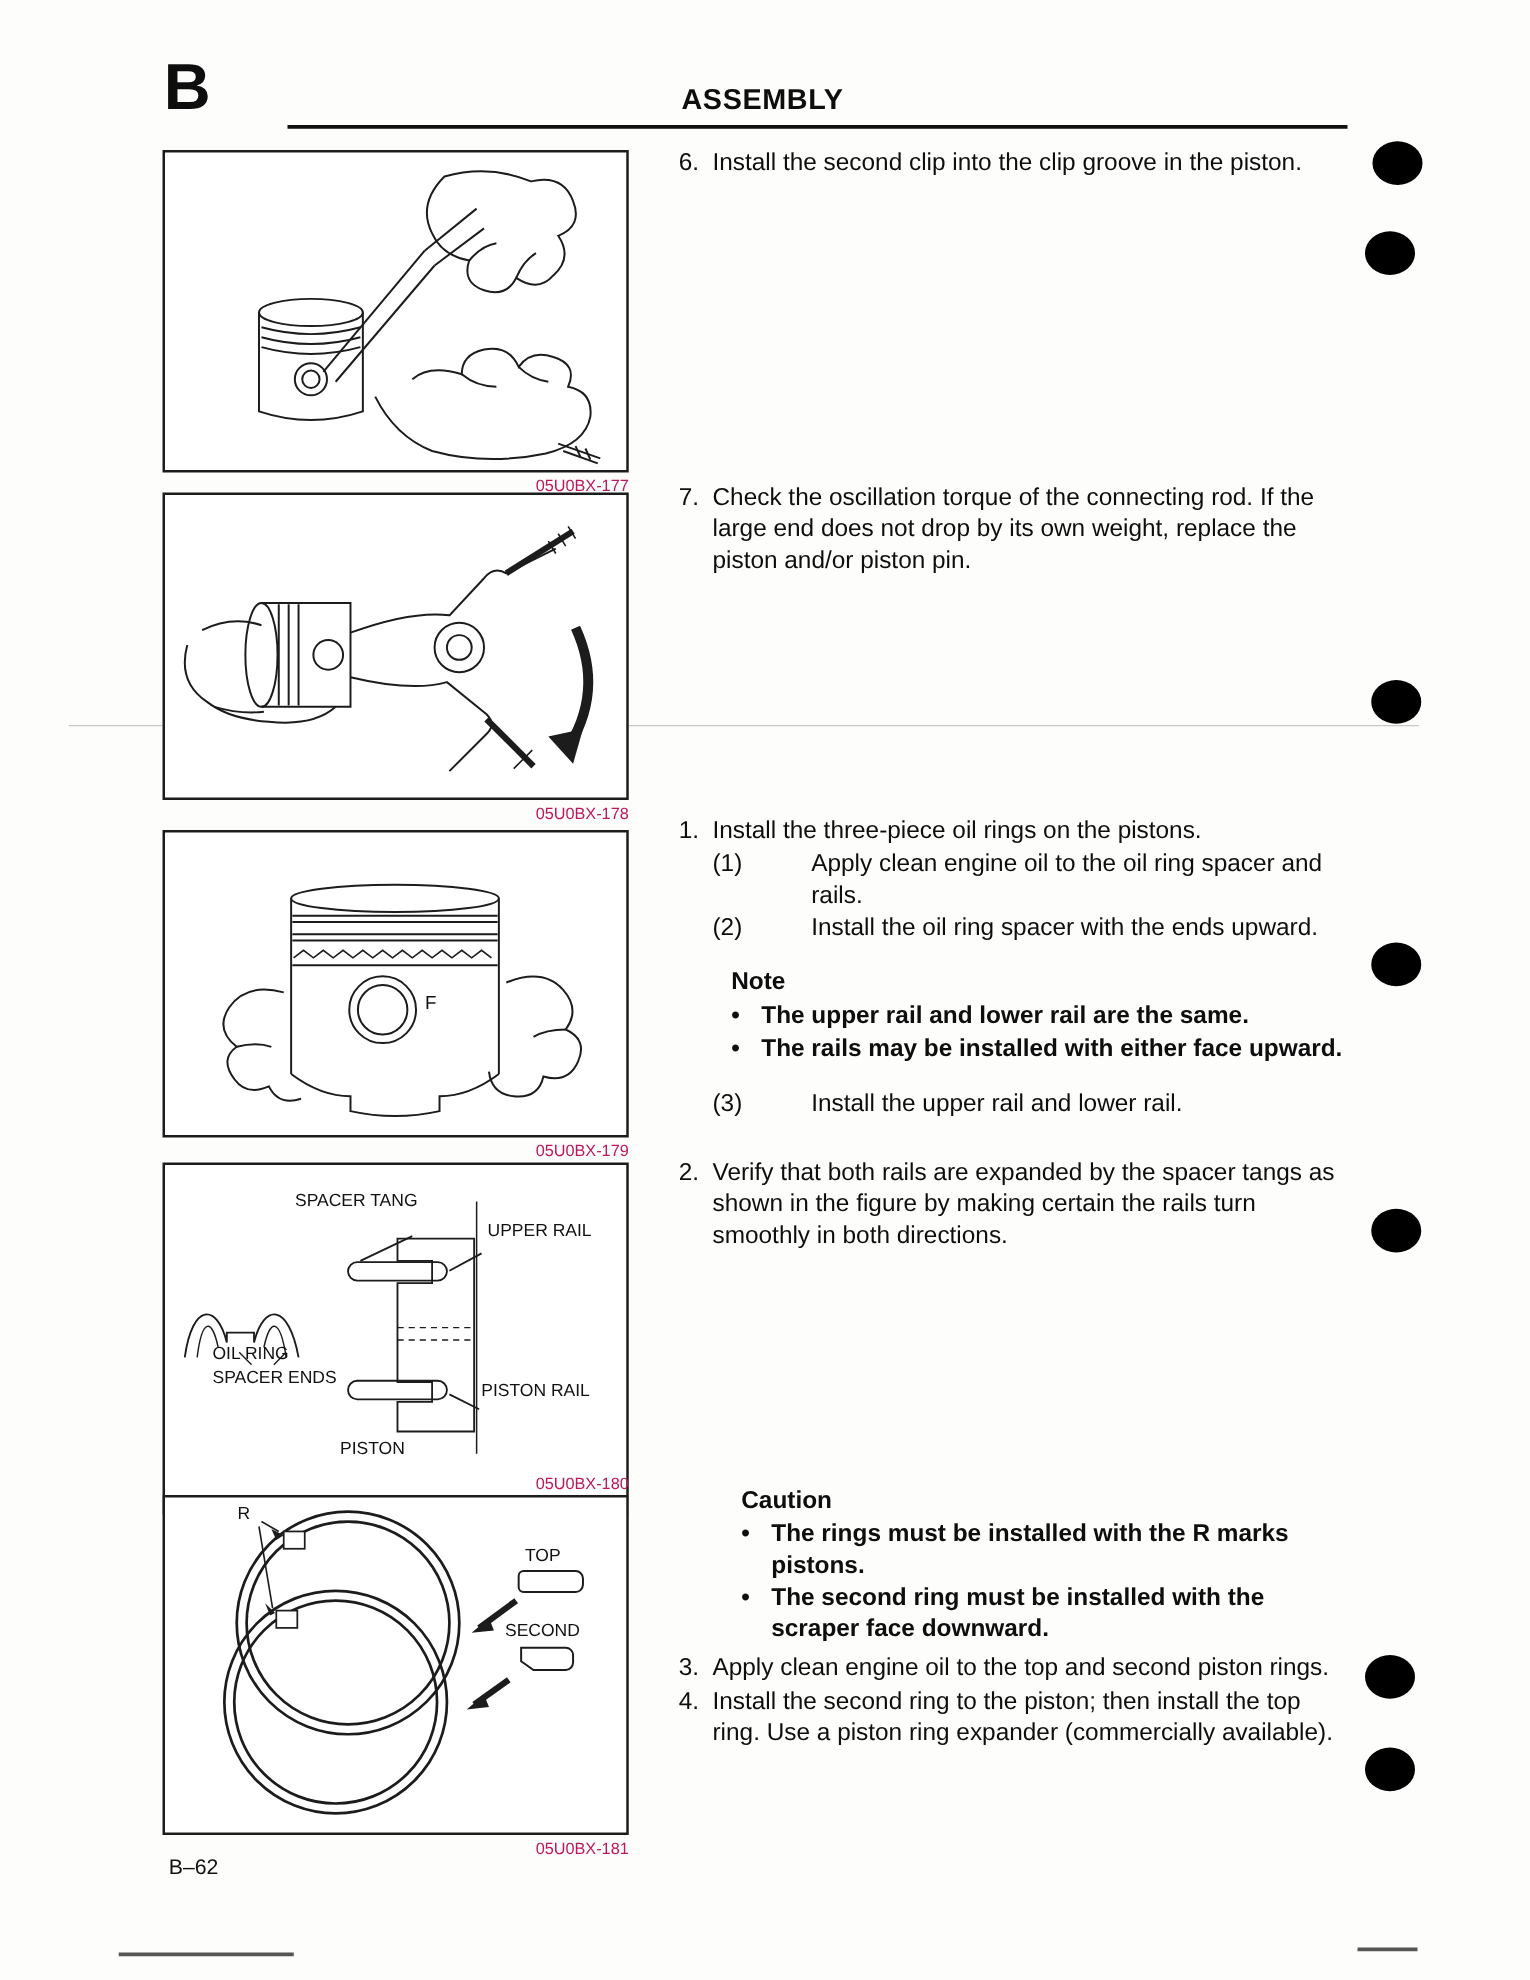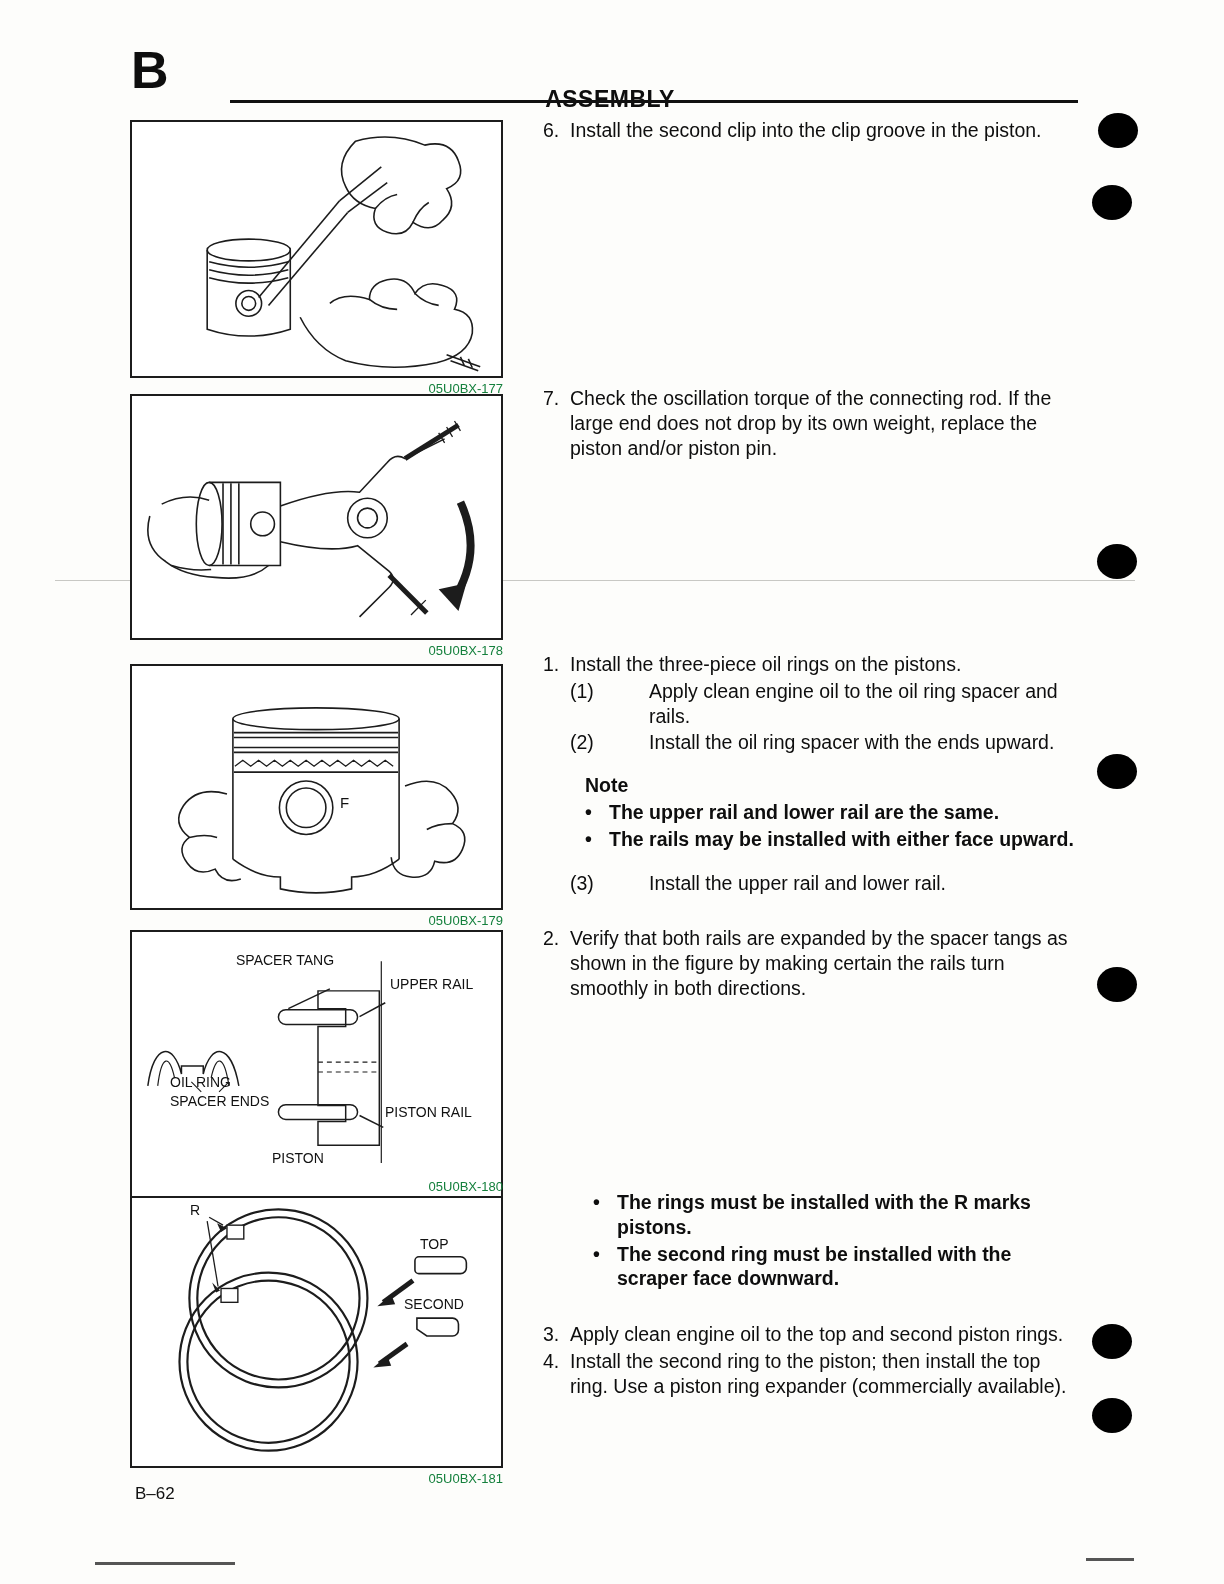--- a/index.html
+++ b/index.html
@@ -3,28 +3,28 @@
 <meta charset="utf-8">
 <style>
   * { margin:0; padding:0; box-sizing:border-box; }
   html,body { background:#9a9a9a; }
   .page {
     position:relative; width:1224px; height:1584px; margin:0 auto;
     background:#fdfdfb; color:#0e0e0e; overflow:hidden;
     font-family:"Liberation Sans", sans-serif;
   }
   .section-letter { position:absolute; left:131px; top:40px; font-size:52px; font-weight:700; letter-spacing:1px; }
-  .header-title { position:absolute; left:230px; top:66px; width:760px; text-align:center; font-size:23px; font-weight:700; letter-spacing:0.5px;margin-top:20px; }
+  .header-title { position:absolute; left:230px; top:66px; width:760px; text-align:center; font-size:23px; font-weight:700; letter-spacing:0.5px; }
   .header-rule { position:absolute; left:230px; top:100px; width:848px; height:3px; background:#111; }
   .scan-line { position:absolute; left:55px; top:580px; width:1080px; height:1px; background:#c8c8c4; }
   .bottom-dash { position:absolute; height:3px; background:#555; }
 
   .figure { position:absolute; left:130px; width:373px; border:2px solid #1c1c1c; background:#fff; }
   .figure svg { display:block; width:100%; height:100%; }
-  .fig-caption { position:absolute; left:130px; width:373px; text-align:right; font-size:13px; color:#15803d; }
+  .fig-caption { position:absolute; left:130px; width:373px; text-align:right; font-size:13px; color:#be185d; }
   .fig-label { position:absolute; font-size:14px; color:#111; white-space:nowrap; }
   .fig-label.f { font-size:15px; font-weight:400; }
 
   .rc { position:absolute; left:543px; width:540px; font-size:19.5px; line-height:1.27; }
   .step { display:flex; align-items:flex-start; }
   .step > .num { flex:0 0 27px; }
   .step > .txt { flex:1; }
   .sub { display:flex; margin-left:27px; margin-top:2px; }
   .sub > .num { flex:0 0 42px; }
   .sub > .txt { flex:1;margin-left:37px; }
@@ -233,20 +233,21 @@
 
   <div class="rc" style="top:926px">
     <div class="step">
       <span class="num">2.</span>
       <span class="txt">Verify that both rails are expanded by the spacer tangs as shown in the figure by making certain the rails turn smoothly in both directions.</span>
     </div>
   </div>
 
   <div class="rc" style="top:1188px">
     <div class="caution-inner">
+      <div class="subhead">Caution</div>
       <div class="bullet">
         <span class="b">•</span>
         <span class="txt">The rings must be installed with the R marks pistons.</span>
       </div>
       <div class="bullet">
         <span class="b">•</span>
         <span class="txt">The second ring must be installed with the scraper face downward.</span>
       </div>
     </div>
   </div>

